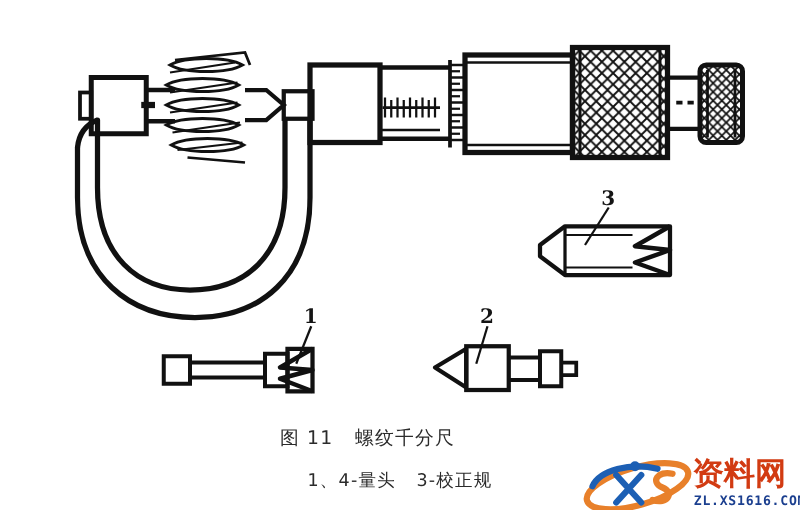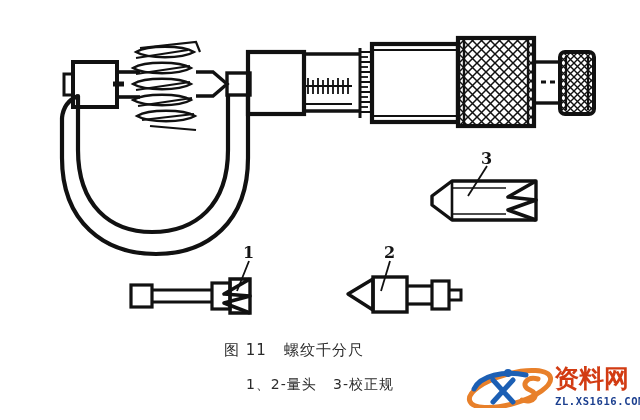--- a/index.html
+++ b/index.html
@@ -194,21 +194,21 @@
 
       <path d="M390 261 L381 291" stroke="#111" stroke-width="1.8"></path>
     </g>
   </svg>
 
   <div class="callout" id="cal1">1</div>
   <div class="callout" id="cal2">2</div>
   <div class="callout" id="cal3">3</div>
 
   <div class="caption-main">图 11   螺纹千分尺</div>
-  <div class="caption-sub">1、2-量头   3-校正规</div>
+  <div class="caption-sub">1、4-量头   3-校正规</div>
 
   <div class="wm">
     <svg class="wm-logo" viewBox="0 0 96 42">
       <ellipse cx="48" cy="23" rx="42" ry="15" transform="rotate(-16 48 23)" fill="none" stroke="#e8802a" stroke-width="5"></ellipse>
       <path d="M12 23 C 18 10, 42 4, 64 9" fill="none" stroke="#1c5fb4" stroke-width="5" stroke-linecap="round"></path>
       <circle cx="46" cy="7" r="4" fill="#1c5fb4"></circle>
       <path d="M31 14 L51 36 M51 14 L31 36" stroke="#1c5fb4" stroke-width="5" stroke-linecap="round" fill="none"></path>
       <path d="M76 13 C 64 10, 58 20, 68 24 C 78 28, 72 38, 60 34" fill="none" stroke="#e8802a" stroke-width="5" stroke-linecap="round"></path>
     </svg>
     <div class="wm-cn">资料网</div>

